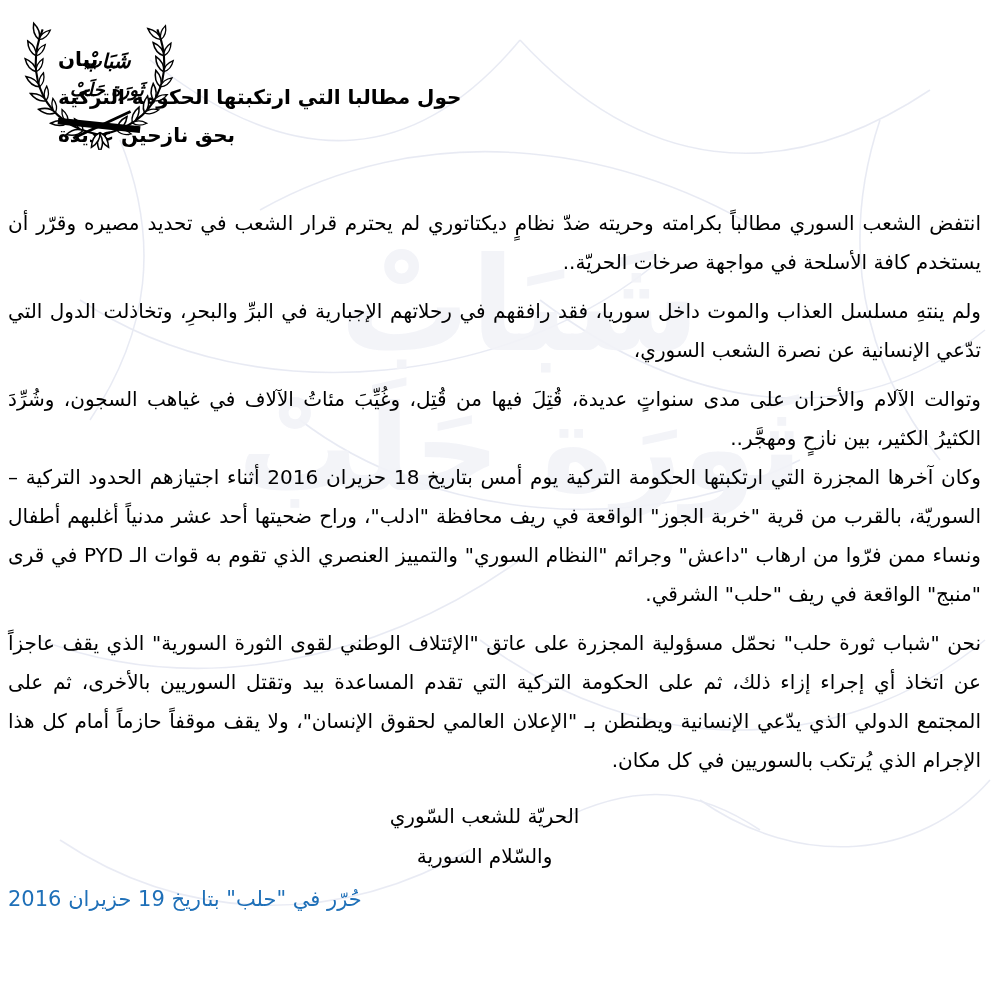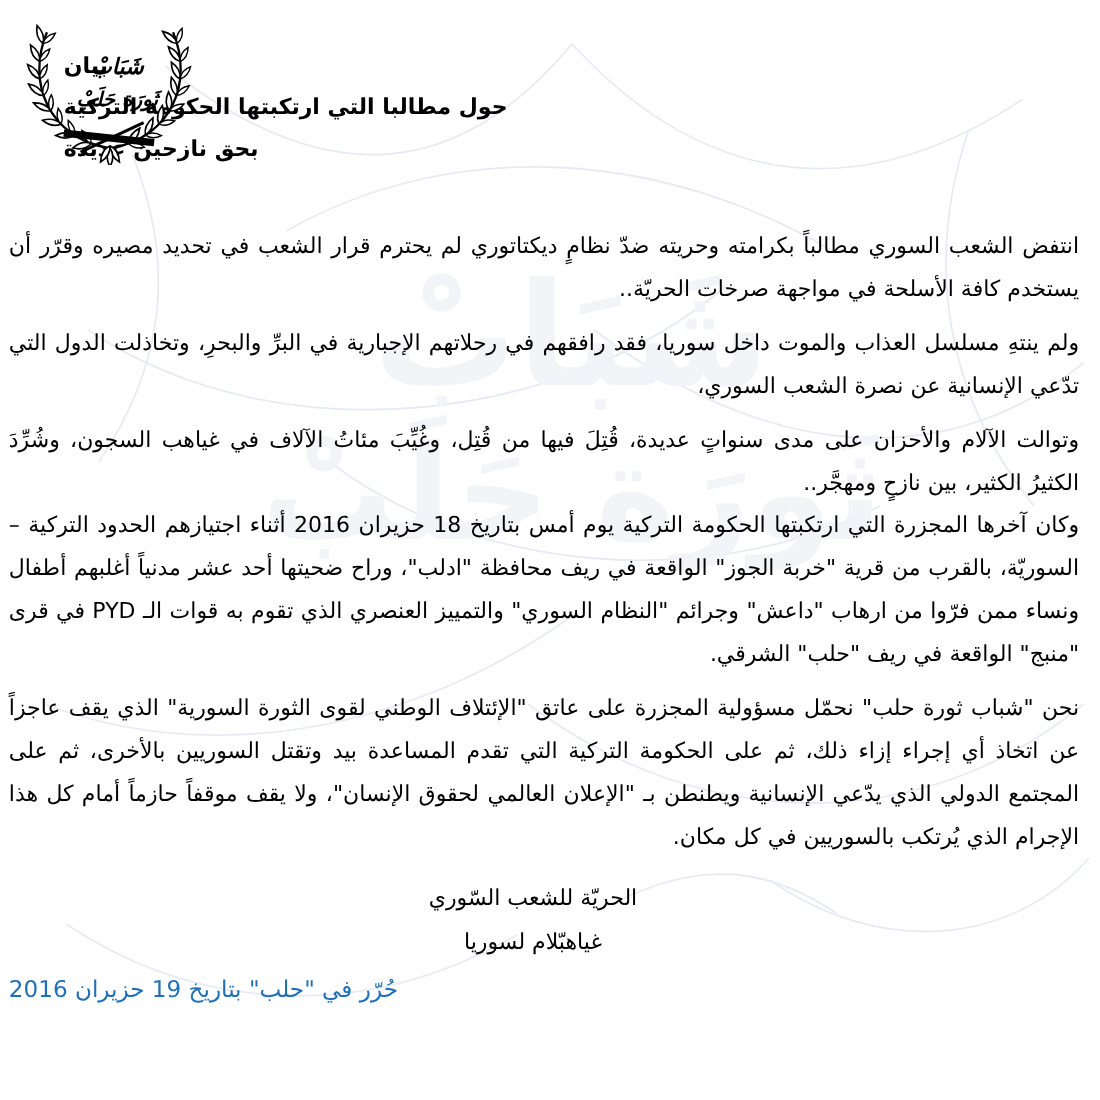--- a/index.html
+++ b/index.html
@@ -112,19 +112,19 @@
     <div class="paras">
         <p>انتفض الشعب السوري مطالباً بكرامته وحريته ضدّ نظامٍ ديكتاتوري لم يحترم قرار الشعب في تحديد مصيره وقرّر أن يستخدم كافة الأسلحة في مواجهة صرخات الحريّة..</p>
         <p>ولم ينتهِ مسلسل العذاب والموت داخل سوريا، فقد رافقهم في رحلاتهم الإجبارية في البرِّ والبحرِ، وتخاذلت الدول التي تدّعي الإنسانية عن نصرة الشعب السوري،</p>
         <p>وتوالت الآلام والأحزان على مدى سنواتٍ عديدة، قُتِلَ فيها من قُتِل، وغُيِّبَ مئاتُ الآلاف في غياهب السجون، وشُرِّدَ الكثيرُ الكثير، بين نازحٍ ومهجَّر..</p>
         <p>وكان آخرها المجزرة التي ارتكبتها الحكومة التركية يوم أمس بتاريخ 18 حزيران 2016 أثناء اجتيازهم الحدود التركية – السوريّة، بالقرب من قرية "خربة الجوز" الواقعة في ريف محافظة "ادلب"، وراح ضحيتها أحد عشر مدنياً أغلبهم أطفال ونساء ممن فرّوا من ارهاب "داعش" وجرائم "النظام السوري" والتمييز العنصري الذي تقوم به قوات الـ PYD في قرى "منبج" الواقعة في ريف "حلب" الشرقي.</p>
         <p>نحن "شباب ثورة حلب" نحمّل مسؤولية المجزرة على عاتق "الإئتلاف الوطني لقوى الثورة السورية" الذي يقف عاجزاً عن اتخاذ أي إجراء إزاء ذلك، ثم على الحكومة التركية التي تقدم المساعدة بيد وتقتل السوريين بالأخرى، ثم على المجتمع الدولي الذي يدّعي الإنسانية ويطنطن بـ "الإعلان العالمي لحقوق الإنسان"، ولا يقف موقفاً حازماً أمام كل هذا الإجرام الذي يُرتكب بالسوريين في كل مكان.</p>
       </div>
 
     <div class="closing">
       <div>الحريّة للشعب السّوري</div>
-      <div>غياهبّلام لسوريا</div>
+      <div>والسّلام السورية</div>
     </div>
 
     <div class="date-line" style="color: rgb(31, 112, 184);">حُرّر في "حلب" بتاريخ 19 حزيران 2016</div>
   </div>
 
 </div>
 
 </body></html>

